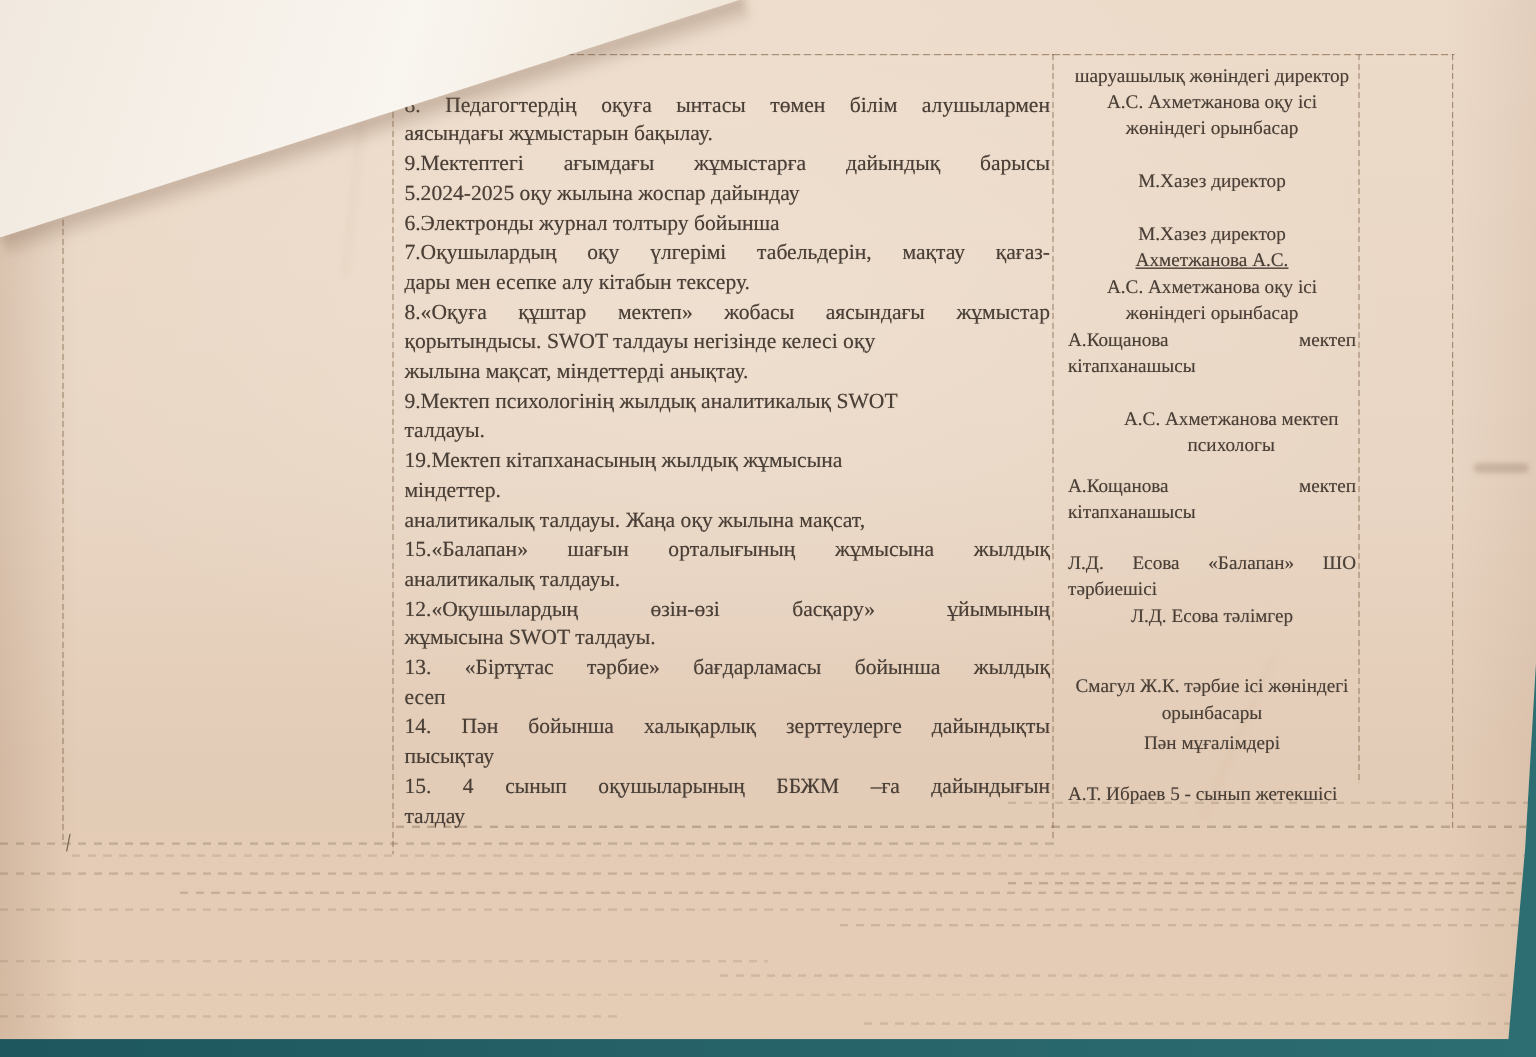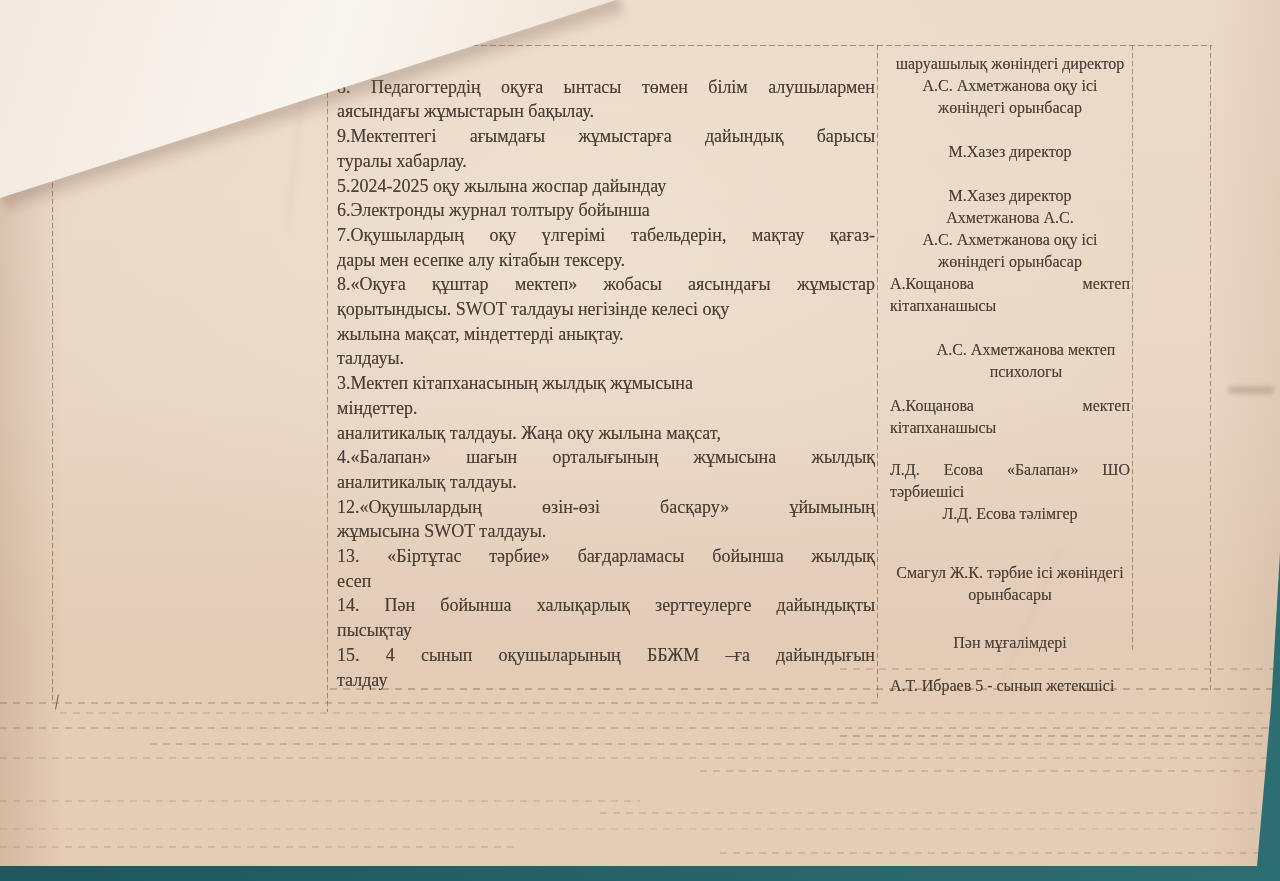--- a/index.html
+++ b/index.html
@@ -97,58 +97,58 @@
   <div class="vline" style="left:877px;top:45px;height:655px;"></div>
   <div class="vline" style="left:1132px;top:45px;height:608px;"></div>
   <div class="vline" style="left:1210px;top:45px;height:645px;"></div>
   <div class="artifact-vline"></div>
 
   <div class="tasks">
     <div class="tl">барысы.</div>
     <div class="tl jl">8. Педагогтердің оқуға ынтасы төмен білім алушылармен</div>
     <div class="tl">аясындағы жұмыстарын бақылау.</div>
     <div class="tl jl">9.Мектептегі ағымдағы жұмыстарға дайындық барысы</div>
-    <div class="tl">туралы хабарлау.</div>
     <div class="tl">5.2024-2025 оқу жылына жоспар дайындау</div>
     <div class="tl">6.Электронды журнал толтыру бойынша</div>
     <div class="tl jl">7.Оқушылардың оқу үлгерімі табельдерін, мақтау қағаз-</div>
     <div class="tl">дары мен есепке алу кітабын тексеру.</div>
     <div class="tl jl">8.«Оқуға құштар мектеп» жобасы аясындағы жұмыстар</div>
     <div class="tl">қорытындысы. SWOT талдауы негізінде келесі оқу</div>
     <div class="tl">жылына мақсат, міндеттерді анықтау.</div>
+    <div class="tl">9.Мектеп психологінің жылдық аналитикалық SWOT</div>
     <div class="tl">талдауы.</div>
-    <div class="tl">3.Мектеп кітапханасының жылдық жұмысына</div>
+    <div class="tl">19.Мектеп кітапханасының жылдық жұмысына</div>
     <div class="tl">міндеттер.</div>
     <div class="tl">аналитикалық талдауы. Жаңа оқу жылына мақсат,</div>
-    <div class="tl jl">4.«Балапан» шағын орталығының жұмысына жылдық</div>
+    <div class="tl jl">15.«Балапан» шағын орталығының жұмысына жылдық</div>
     <div class="tl">аналитикалық талдауы.</div>
     <div class="tl jl">12.«Оқушылардың өзін-өзі басқару» ұйымының</div>
     <div class="tl">жұмысына SWOT талдауы.</div>
     <div class="tl jl">13. «Біртұтас тәрбие» бағдарламасы бойынша жылдық</div>
     <div class="tl">есеп</div>
     <div class="tl jl">14. Пән бойынша халықарлық зерттеулерге дайындықты</div>
     <div class="tl">пысықтау</div>
     <div class="tl jl">15. 4 сынып оқушыларының ББЖМ –ға дайындығын</div>
     <div class="tl">талдау</div>
   </div>
 
   <div class="staff">
     <div class="sb" style="margin-top:3px;">шаруашылық жөніндегі директор</div>
     <div class="sb" style="margin-top:0;">А.С. Ахметжанова оқу ісі жөніндегі орынбасар</div>
     <div class="sb" style="margin-top:22px;">М.Хазез директор</div>
     <div class="sb" style="margin-top:22px;">М.Хазез директор</div>
-    <div class="sb" style="margin-top:0;">Ахметжанова А.С.</div>
+    <div class="sb" style="margin-top:0;text-decoration:underline;">Ахметжанова А.С.</div>
     <div class="sb" style="margin-top:0;">А.С. Ахметжанова оқу ісі жөніндегі орынбасар</div>
     <div class="sb jb" style="margin-top:0;">А.Кощанова мектеп кітапханашысы</div>
     <div class="sb" style="margin-top:22px;margin-left:32px;">А.С. Ахметжанова мектеп психологы</div>
     <div class="sb jb" style="margin-top:12px;">А.Кощанова мектеп кітапханашысы</div>
     <div class="sb jb" style="margin-top:20px;">Л.Д. Есова «Балапан» ШО тәрбиешісі</div>
     <div class="sb" style="margin-top:0;">Л.Д. Есова тәлімгер</div>
     <div class="sb" style="margin-top:37px;">Смагул Ж.К. тәрбие ісі жөніндегі орынбасары</div>
-    <div class="sb" style="margin-top:26px;">Пән мұғалімдері</div>
+    <div class="sb" style="margin-top:3px;">Пән мұғалімдері</div>
     <div class="sb jb" style="margin-top:21px;">А.Т. Ибраев 5 - сынып жетекшісі</div>
   </div>
 
   <div class="pen-mark">/</div>
   <div class="smudge"></div>
 
   <div class="streak" style="left:330px;top:688px;width:950px;opacity:.55;"></div>
   <div class="streak" style="left:840px;top:668px;width:440px;opacity:.35;"></div>
   <div class="streak" style="left:0;top:702px;width:880px;opacity:.45;"></div>
   <div class="streak" style="left:60px;top:712px;width:1220px;opacity:.28;"></div>

